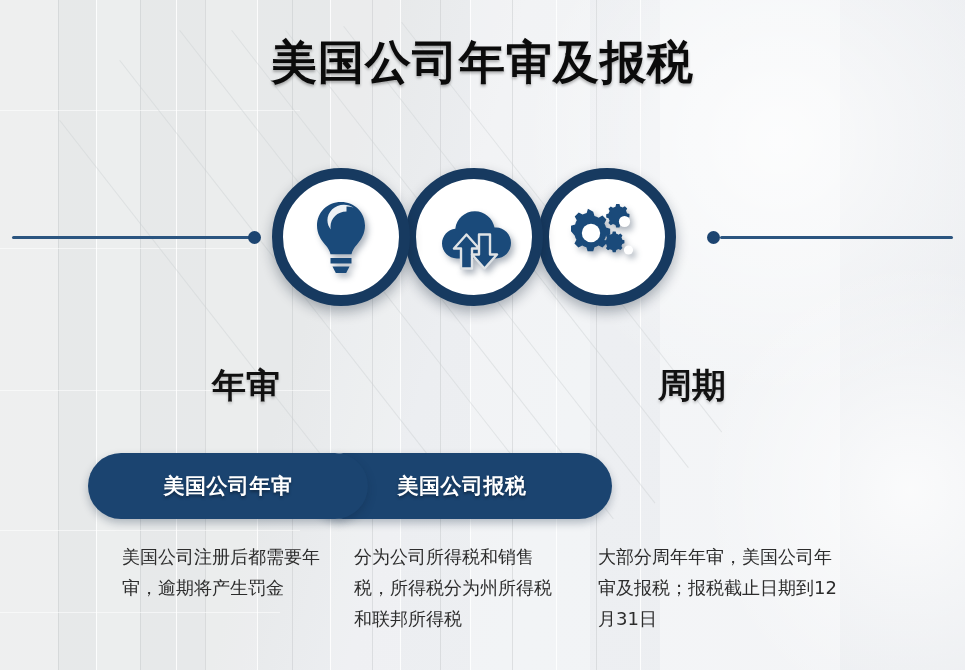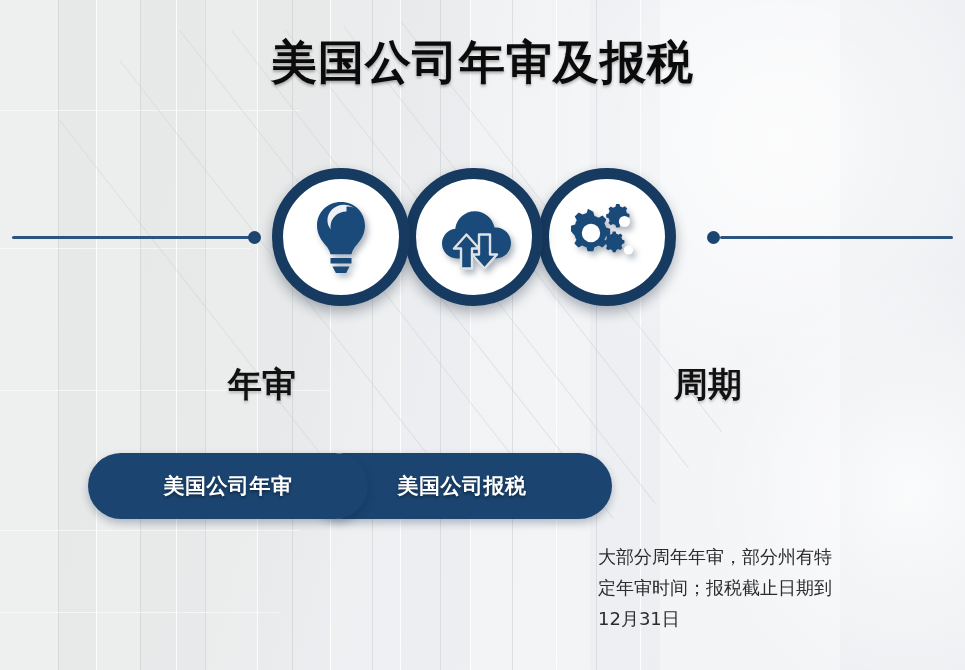--- a/index.html
+++ b/index.html
@@ -59,22 +59,21 @@
   .c1{left:272px;z-index:3;}
   .c2{left:405px;z-index:2;}
   .c3{left:538px;z-index:1;}
   .circle svg{display:block;filter:drop-shadow(3px 4px 3px rgba(20,40,65,.35));}
 
   
   .head{
     position:absolute;top:363px;
     font-size:34px;line-height:44px;font-weight:bold;color:#111;
     text-shadow:0 2px 3px rgba(0,0,0,.22);
-    font-family:Liberation Serif, serif;
-    margin-left:16px;
+    font-family:Liberation Sans, sans-serif;
   }
   .h1{left:212px;}
   .h2{left:437px;}
   .h3{left:658px;text-align:center;}
 
   
   .pills{position:absolute;left:88px;top:453px;width:803px;height:66px;}
   .pill{
     position:absolute;top:0;height:66px;
     background:#1b4470;
@@ -199,15 +198,17 @@
 
   <div class="pills">
     <div class="pill p1">
       <span>美国公司年审</span>
     </div>
     <div class="pill p2">
       <span>美国公司报税</span>
     </div>
   </div>
 
-  <div class="col col3">大部分周年年审，部分州有特定年审时间；报税截止日期到12月31日</div>
+  <div class="col col1">美国公司注册后都需要年审，逾期将产生罚金</div>
+  <div class="col col2">分为公司所得税和销售税，所得税分为州所得税和联邦所得税</div>
+  <div class="col col3">大部分周年年审，美国公司年审及报税；报税截止日期到12月31日</div>
 
 </div>
 
 </body></html>

